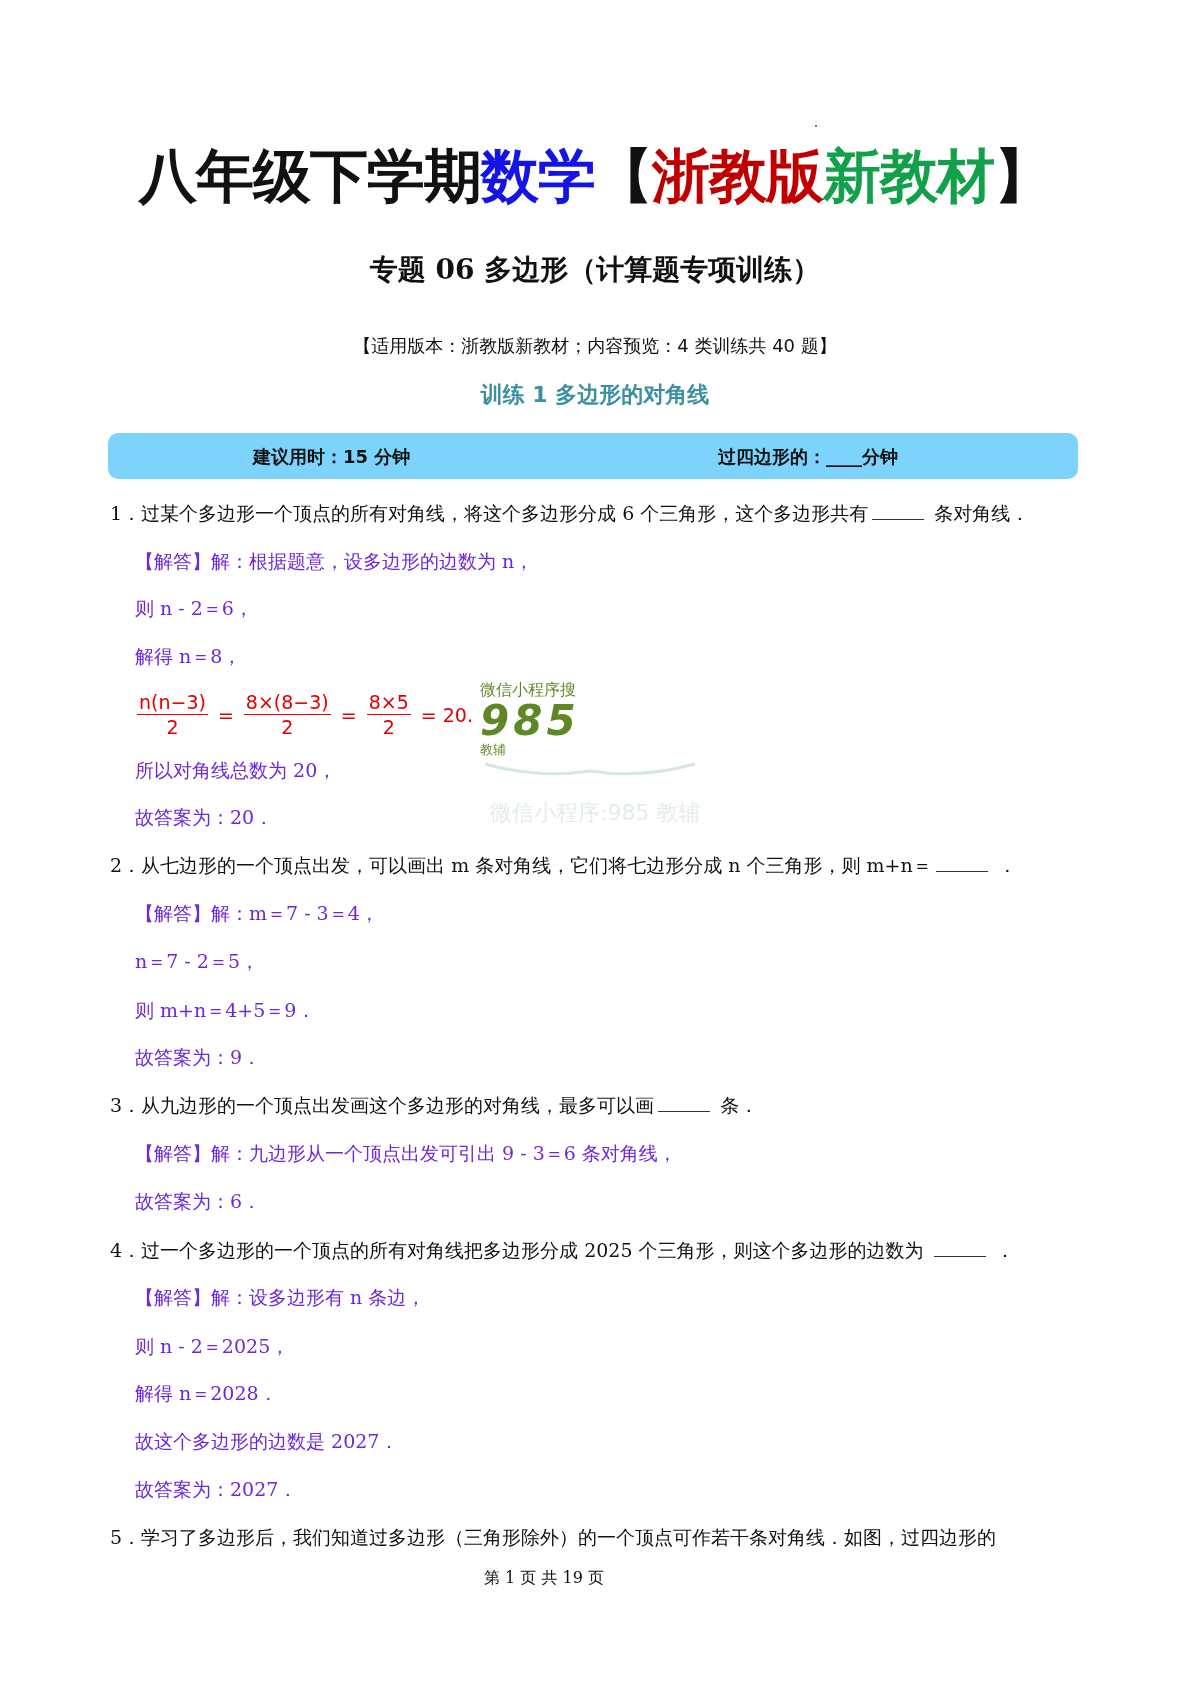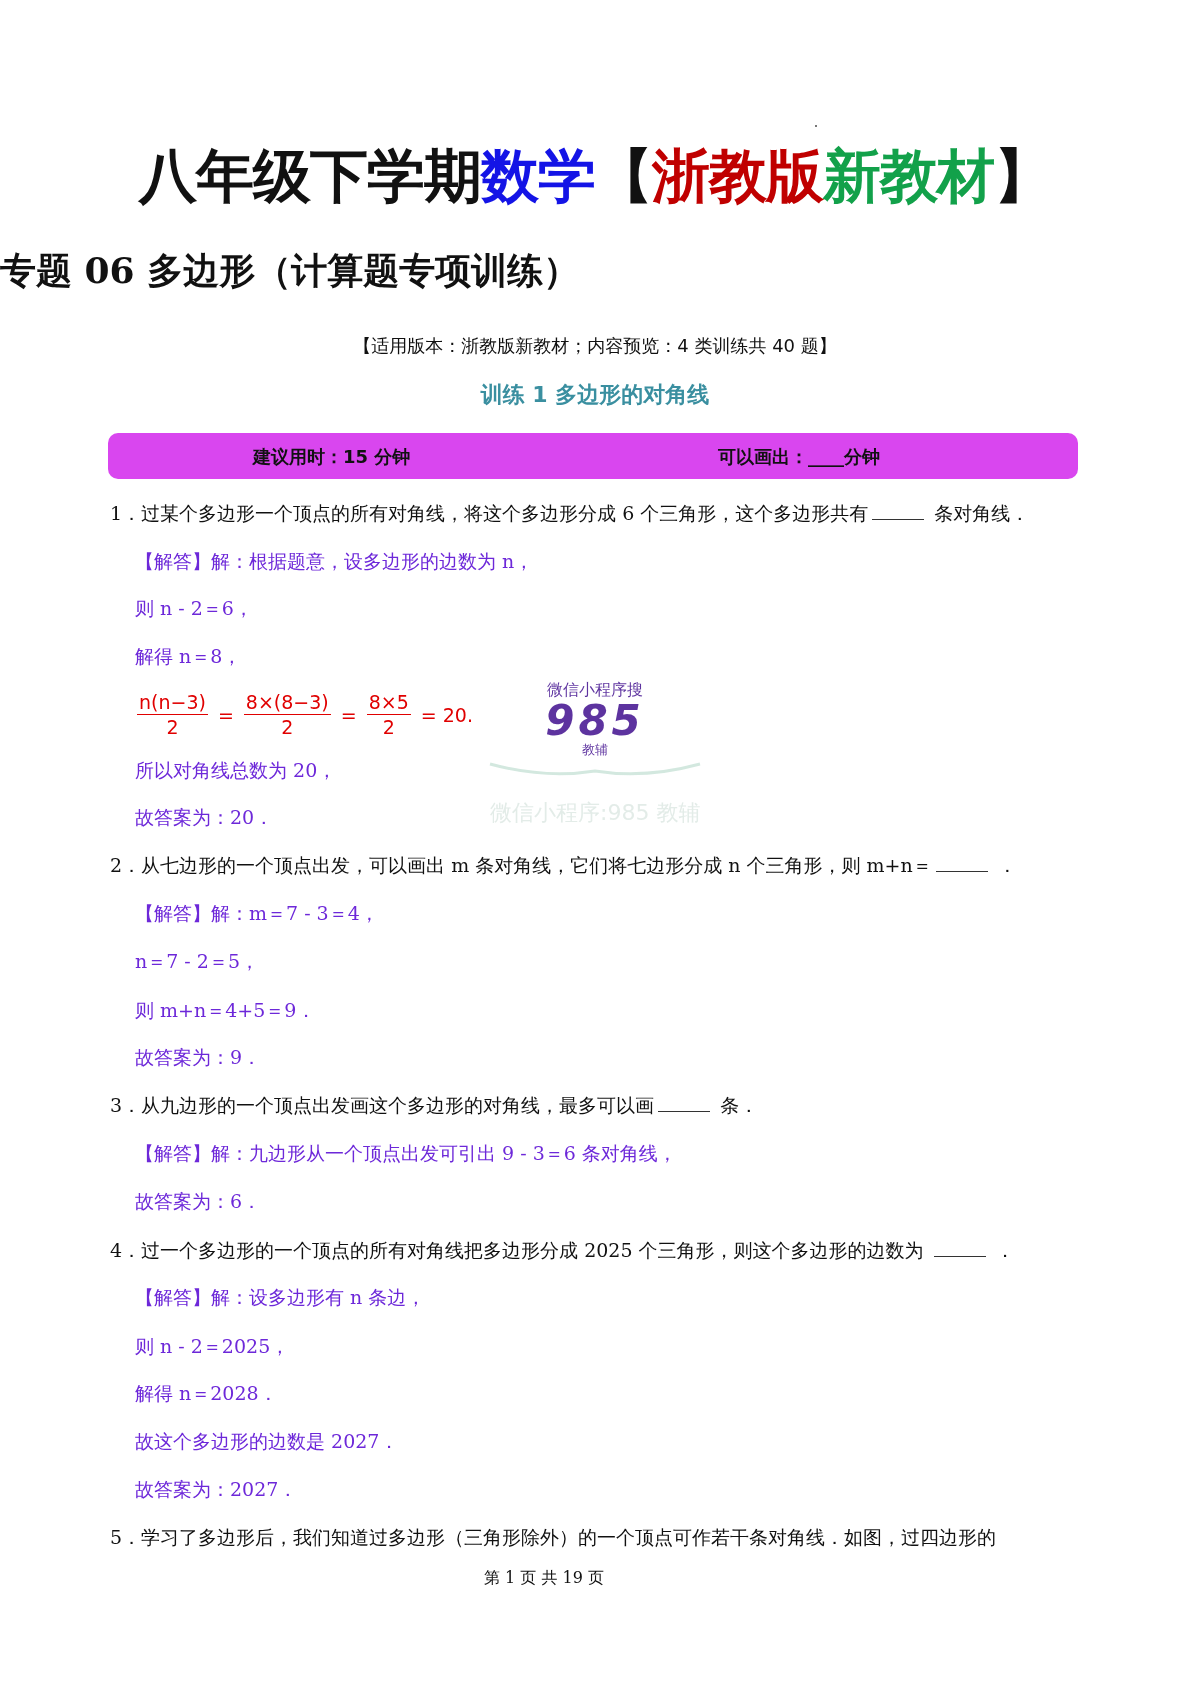--- a/index.html
+++ b/index.html
@@ -2,34 +2,34 @@
 <html><head>
 <meta charset="utf-8">
 <style>
   html,body{margin:0;padding:0;background:#fff;}
   body{width:1190px;height:1683px;position:relative;overflow:hidden;font-family:"DejaVu Serif","Liberation Serif",serif;color:#111;}
   .abs{position:absolute;white-space:nowrap;}
   .title{left:0;width:1190px;top:140px;text-align:center;font-family:"DejaVu Sans","Liberation Sans",sans-serif;font-weight:bold;font-size:58px;letter-spacing:-1px;line-height:72px;}
   .title .blue{color:#1414e6;}
   .title .red{color:#c00000;}
   .title .green{color:#12a14a;}
-  .subtitle{left:0;width:1190px;top:252px;text-align:left;font-size:36px;font-weight:bold;line-height:36px;}
+  .subtitle{left:0;width:1190px;top:252px;text-align:center;font-size:28px;font-weight:bold;line-height:36px;}
   .scope{left:0;width:1190px;top:333px;text-align:center;font-size:18px;font-family:"DejaVu Sans","Liberation Sans",sans-serif;line-height:26px;}
   .section{left:0;width:1190px;top:380px;text-align:center;font-size:22px;font-weight:bold;color:#3a8fa0;font-family:"DejaVu Sans","Liberation Sans",sans-serif;line-height:30px;}
-  .timebox{left:108px;top:433px;width:970px;height:46px;background:#d946ef;border-radius:10px;}
+  .timebox{left:108px;top:433px;width:970px;height:46px;background:#7dd3fc;border-radius:10px;}
   .timebox span{position:absolute;top:12px;font-weight:bold;font-size:18px;font-family:"DejaVu Sans","Liberation Sans",sans-serif;}
   .q{left:110px;font-size:19px;line-height:26px;}
   .a{left:135px;font-size:19px;line-height:26px;color:#6d28d9;}
   .blank{display:inline-block;width:52px;border-bottom:1px solid #333;height:18px;vertical-align:baseline;margin:0 4px;}
   .frac{display:inline-block;text-align:center;vertical-align:middle;margin:0 2px;}
   .frac .num{display:block;border-bottom:1.5px solid #e00000;padding:0 2px;line-height:24px;}
   .frac .den{display:block;line-height:24px;}
   .eqline{left:135px;top:690px;font-size:19px;color:#e00000;font-family:"DejaVu Sans","Liberation Sans",sans-serif;}
   .eqline .op{margin:0 8px;vertical-align:middle;}
-  .wm{left:480px;top:680px;width:230px;text-align:center;color:#4c1d95;opacity:.9;font-family:"DejaVu Sans","Liberation Sans",sans-serif;}
+  .wm{left:480px;top:680px;width:230px;text-align:left;color:#4d7c0f;opacity:.9;font-family:"DejaVu Sans","Liberation Sans",sans-serif;}
   .wm .l1{font-size:16px;display:block;}
   .wm .l2{font-size:42px;font-weight:bold;font-style:italic;display:block;line-height:40px;letter-spacing:4px;}
   .wm .l3{font-size:13px;display:block;}
   .wm2{left:490px;top:798px;font-size:22px;color:#e3ece8;font-family:"DejaVu Sans","Liberation Sans",sans-serif;}
   .footer{left:0;width:1088px;top:1568px;text-align:center;font-size:16px;}
   .dot{left:815px;top:125px;width:2px;height:2px;background:#777;}
 </style>
 </head>
 <body>
 
@@ -38,21 +38,21 @@
 <div class="abs title">
   <span>八年级下学期</span><span class="blue">数学</span><span>【</span><span class="red">浙教版</span><span class="green">新教材</span><span>】</span>
 </div>
 
 <div class="abs subtitle">专题 06  多边形（计算题专项训练）</div>
 <div class="abs scope">【适用版本：浙教版新教材；内容预览：4 类训练共 40 题】</div>
 <div class="abs section">训练 1    多边形的对角线</div>
 
 <div class="abs timebox">
   <span style="left:145px">建议用时：15 分钟</span>
-  <span style="left:610px">可以画出：____分钟</span>
+  <span style="left:610px">过四边形的：____分钟</span>
 </div>
 
 <div class="abs wm">
   <span class="l1">微信小程序搜</span>
   <span class="l2">985</span>
   <span class="l3">教辅</span>
   <svg width="220" height="20" viewBox="0 0 220 20">
       <path d="M5 5 Q60 20 110 12 Q160 20 215 5" stroke="#cfe6dc" stroke-width="3" fill="none"></path>
     </svg>
 </div>

